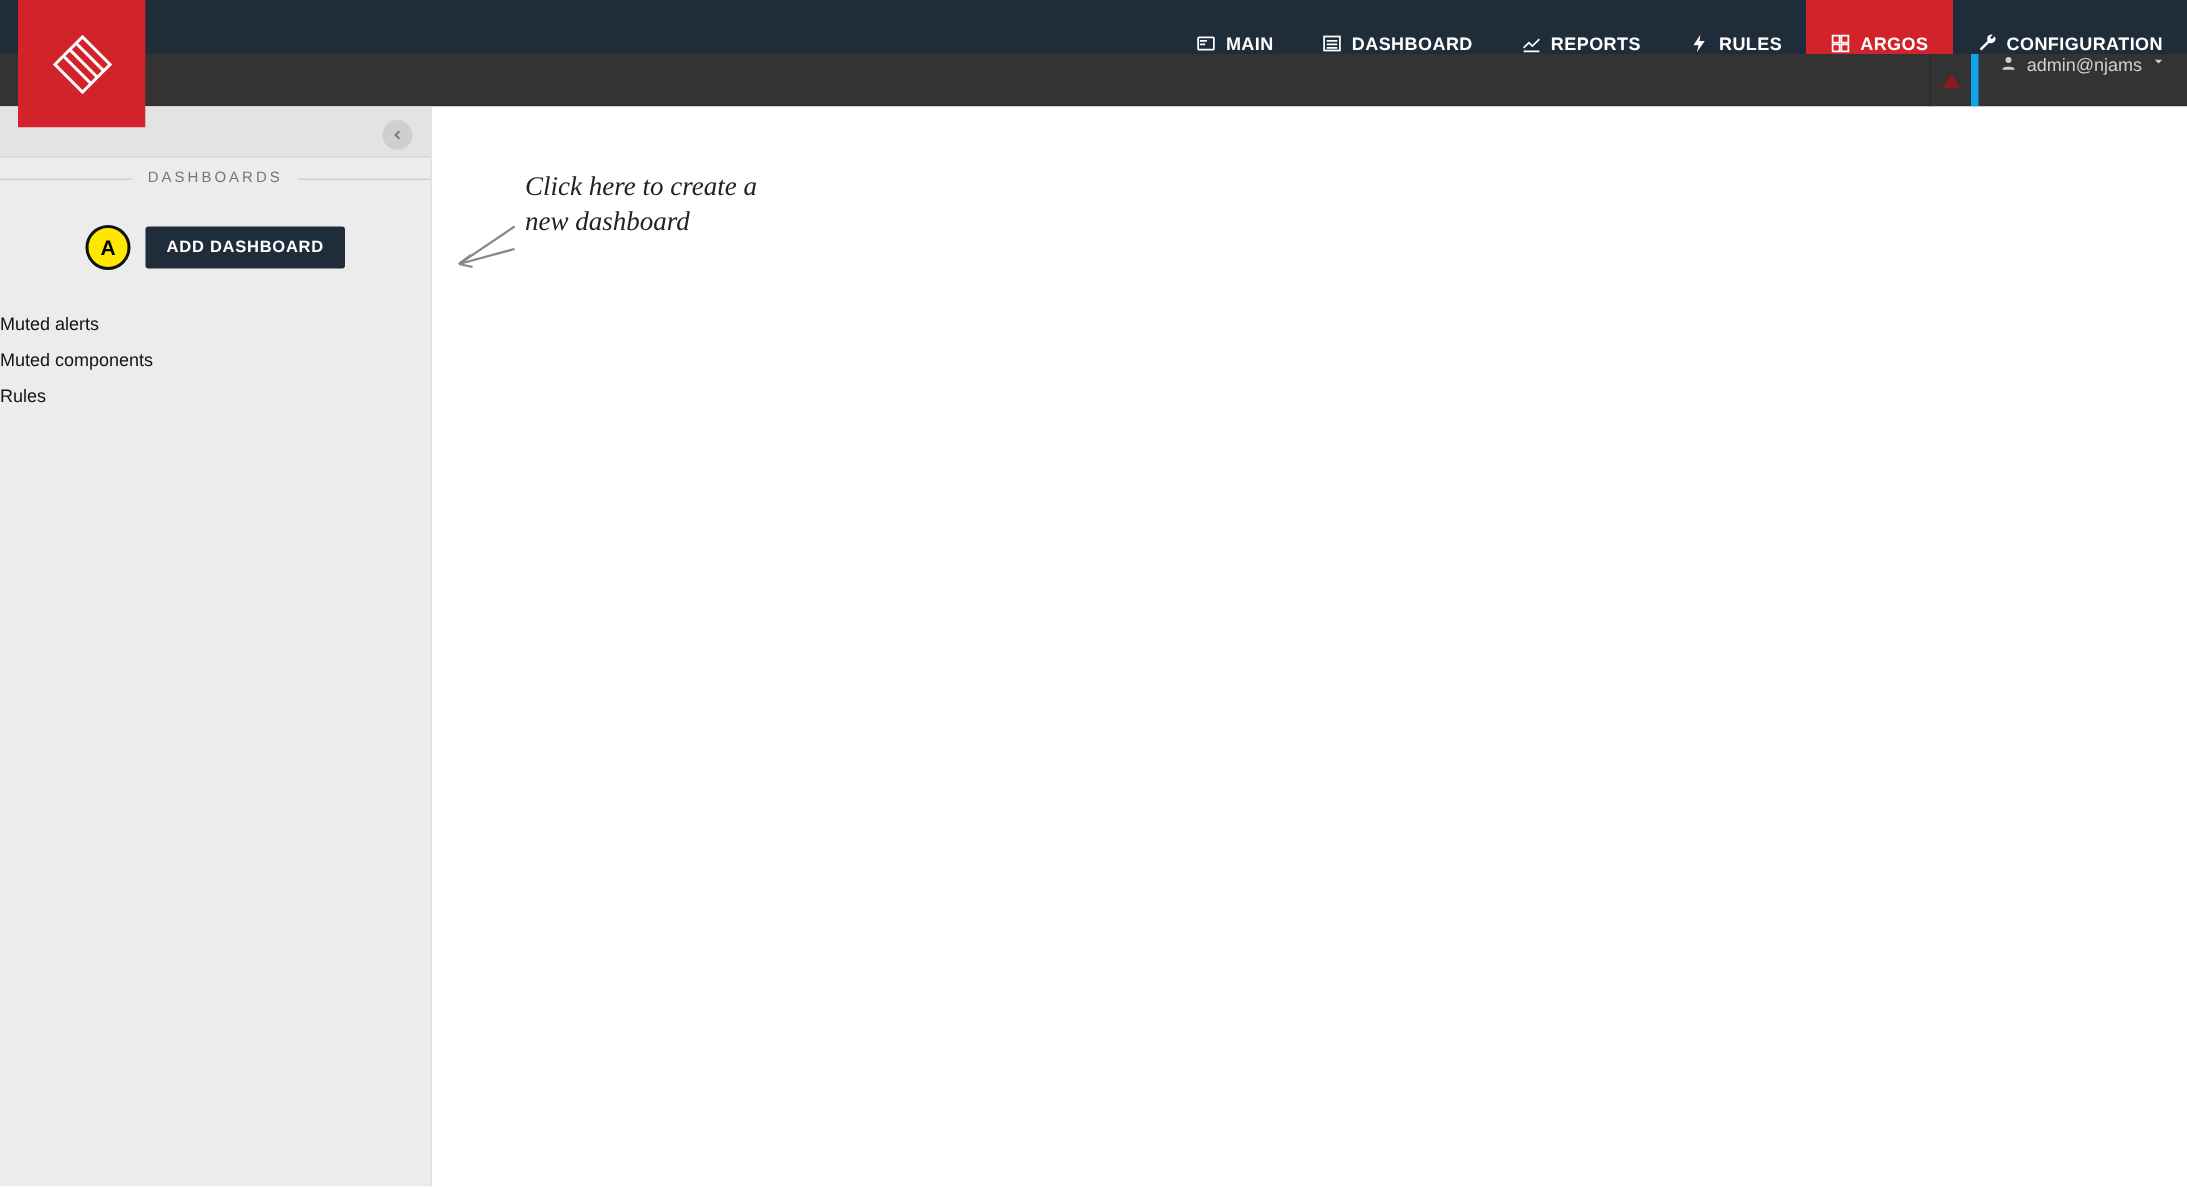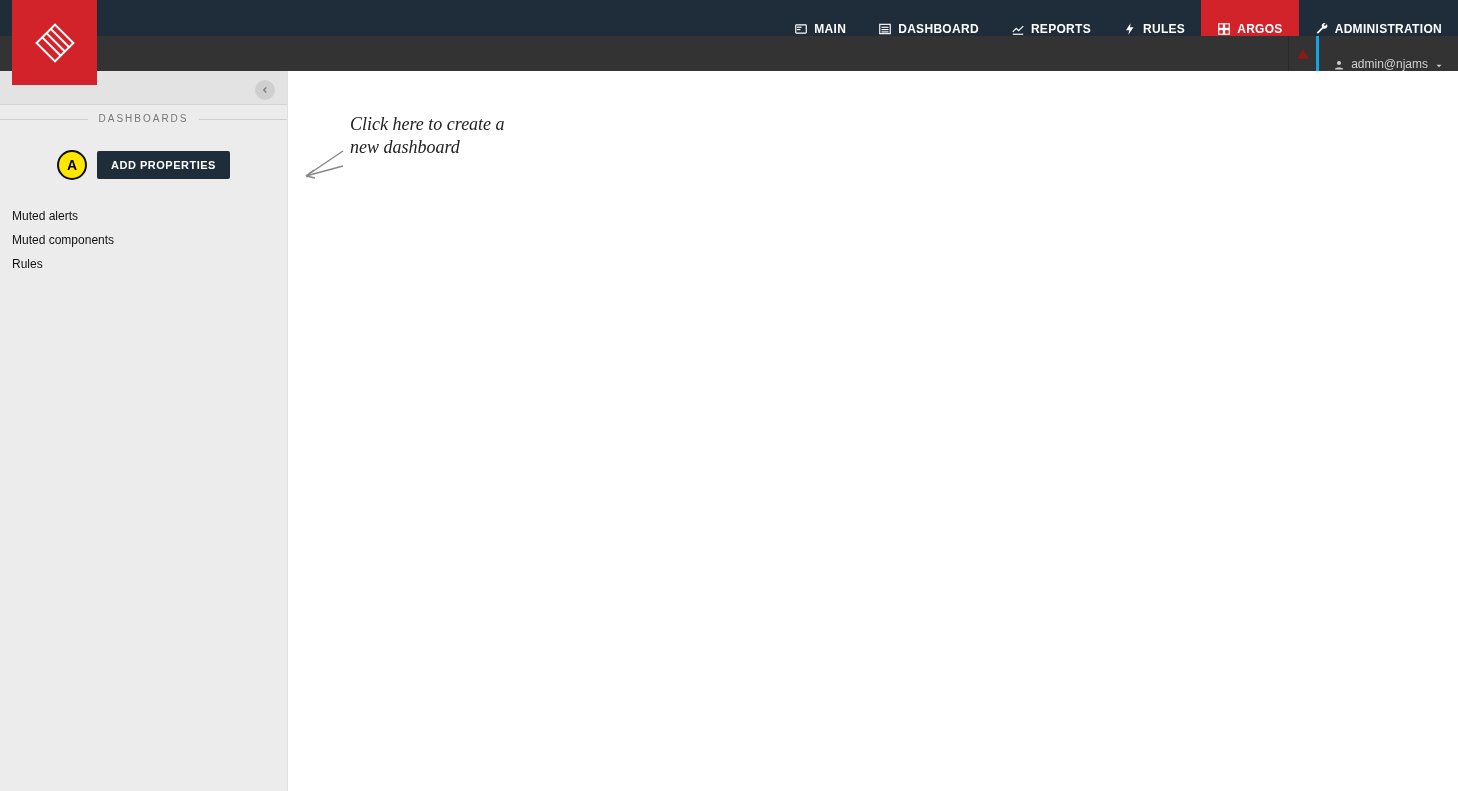--- a/index.html
+++ b/index.html
@@ -65,23 +65,23 @@
   }
   .userbar .alert-cell {
     width: 28px;
     border-left: 1px solid #2a2a2a;
     display: flex;
     align-items: center;
     justify-content: center;
   }
   .userbar .alert-cell svg { width: 14px; height: 14px; fill: #8b1a1a; }
   .userbar .user-cell {
-    border-left: 3px solid #0ea5e9;
-    display: flex;
-    align-items: flex-end;
+    border-left: 5px solid #0ea5e9;
+    display: flex;
+    align-items: flex-start;
     gap: 6px;
     padding: 0 14px;
     cursor: pointer;
   }
   .userbar .user-cell svg.person { width: 12px; height: 12px; fill: #cfcfcf; }
   .userbar .user-cell svg.chev { width: 10px; height: 10px; fill: #cfcfcf; }
 
   
   .body-row { display: flex; height: calc(791px - 36px - 35px); }
 
@@ -159,21 +159,21 @@
     font-weight: 700;
     letter-spacing: 0.5px;
     border-radius: 2px;
     cursor: pointer;
   }
 
   .config-list {
     padding: 4px 0;
   }
   .config-list .item {
-    padding: 5px 12px;
+    padding: 5px 0;
     color: #111;
     cursor: pointer;
     font-size: 12px;
   }
 
   .main-pane {
     flex: 1;
     background: #fff;
     position: relative;
   }
@@ -253,21 +253,21 @@
         <rect x="3" y="13" width="8" height="8" fill="none" stroke="#fff" stroke-width="2"></rect>
         <rect x="13" y="13" width="8" height="8" fill="none" stroke="#fff" stroke-width="2"></rect>
       </svg>
     <span>ARGOS</span>
   </div>
 
   <div class="nav-item">
     <svg viewBox="0 0 24 24">
         <path d="M21 5a5 5 0 0 1-7 6L5 20l-2-2L12 9a5 5 0 0 1 6-7l-3 3 2 2 3-3z" fill="#fff"></path>
       </svg>
-    <span>ADMINISTRATION</span>
+    <span>CONFIGURATION</span>
   </div>
 </div>
 
 <div class="userbar">
   <div class="alert-cell">
     <svg viewBox="0 0 24 24">
         <path d="M12 3 L22 20 H2 Z" fill="#8b1a1a"></path>
       </svg>
   </div>
   <div class="user-cell">
@@ -295,21 +295,21 @@
     <div class="section-header">
       <div class="line"></div>
       <span>DASHBOARDS</span>
     </div>
 
     <div class="add-dash-row">
       <div class="letter-badge">
         <span>A</span>
       </div>
       <button class="add-dash-btn">
-        <span>ADD PROPERTIES</span>
+        <span>ADD DASHBOARD</span>
       </button>
     </div>
 
 
     <div class="config-list">
       <div class="item">Muted alerts</div>
       <div class="item">Muted components</div>
       <div class="item">Rules</div>
     </div>
   </div>

